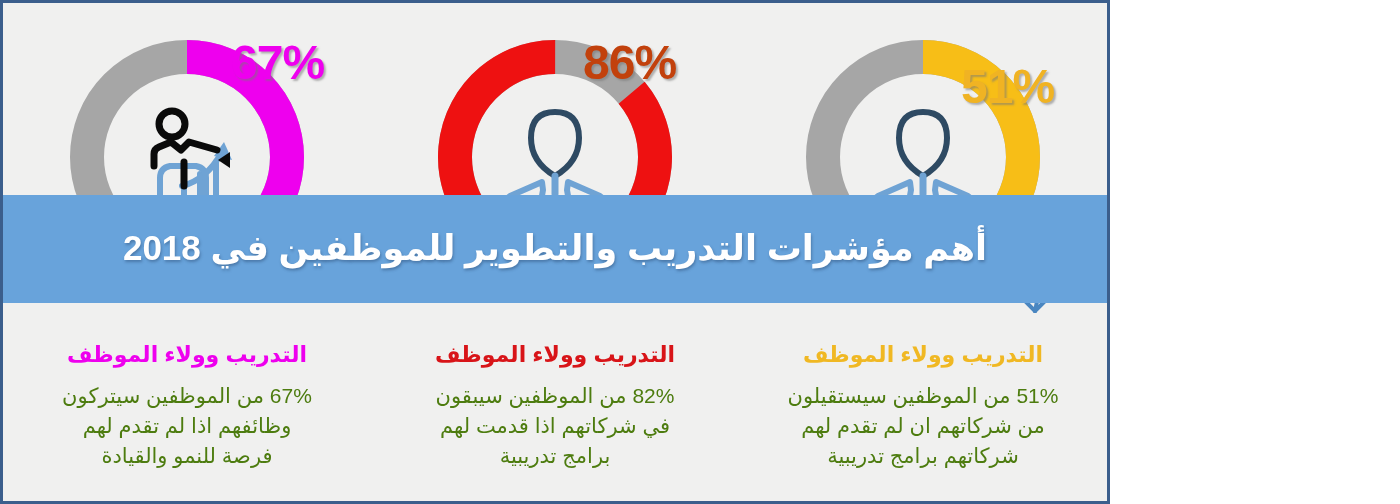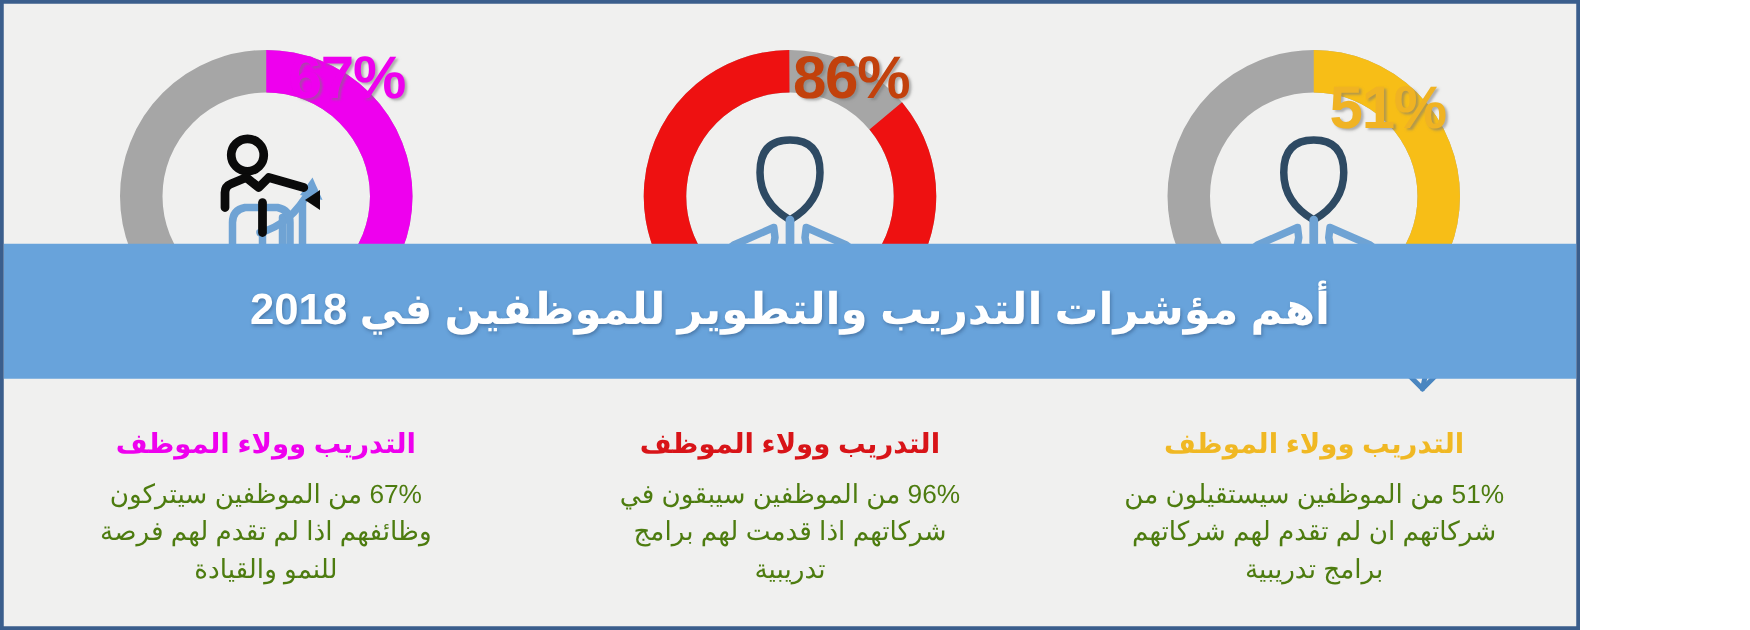--- a/index.html
+++ b/index.html
@@ -5,21 +5,21 @@
   html, body {
     margin: 0;
     padding: 0;
     background: #ffffff;
   }
   body {
     font-family: "Liberation Sans", "DejaVu Sans", sans-serif;
   }
   #infographic {
     position: relative;
-    width: 1264px;
+    width: 1110px;
     height: 504px;
     box-sizing: border-box;
     background: #F0F0EF;
     border: 3px solid #3B5E8C;
     overflow: hidden;
   }
 
   
   .panels {
     position: absolute;
@@ -199,21 +199,21 @@
             <path d="M62 100 L30 114 q-5 3 -5 10 l0 18 l32 0 l6 -34 z" fill="none" stroke="#6FA3D4" stroke-width="6" stroke-linejoin="round"></path>
             <path d="M88 100 L120 114 q5 3 5 10 l0 18 l-32 0 l-6 -34 z" fill="none" stroke="#6FA3D4" stroke-width="6" stroke-linejoin="round"></path>
           </svg>
         </div>
       </div>
 
       <div class="pct" style="color:#c2410c;">86%</div>
 
       <div class="caption-block">
         <div class="caption-title" style="color:#D81418;">التدريب وولاء الموظف</div>
-        <div class="caption-body">96% من الموظفين سيبقون في شركاتهم اذا قدمت لهم برامج تدريبية</div>
+        <div class="caption-body">82% من الموظفين سيبقون في شركاتهم اذا قدمت لهم برامج تدريبية</div>
       </div>
     </div>
 
     <div class="panel panel-2">
 
       <div class="donut-wrap">
         <svg viewBox="0 0 252 252" role="img">
           <circle cx="126" cy="126" r="100" fill="none" stroke="#A6A6A6" stroke-width="34"></circle>
 
           <circle cx="126" cy="126" r="100" fill="none" stroke="#F7BE17" stroke-width="34" stroke-dasharray="320.44 307.88" stroke-dashoffset="0" transform="rotate(-90 126 126)"></circle>

